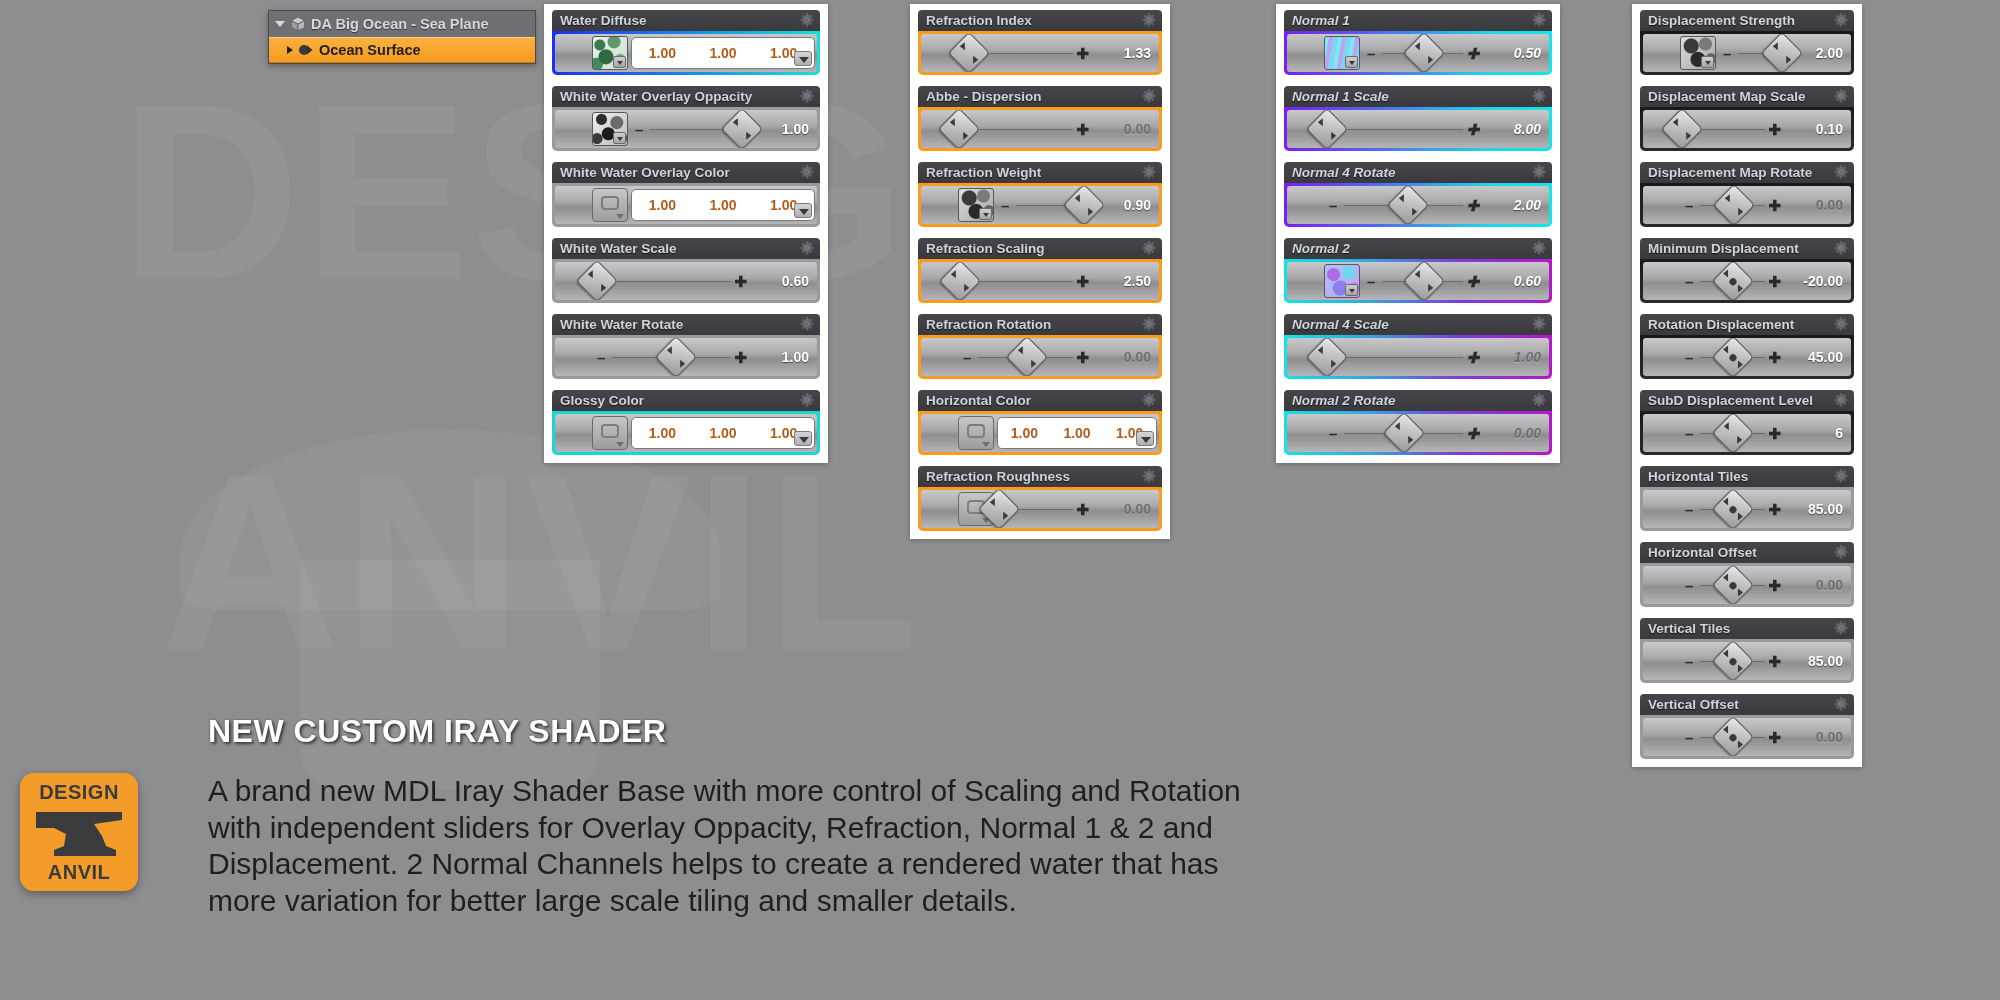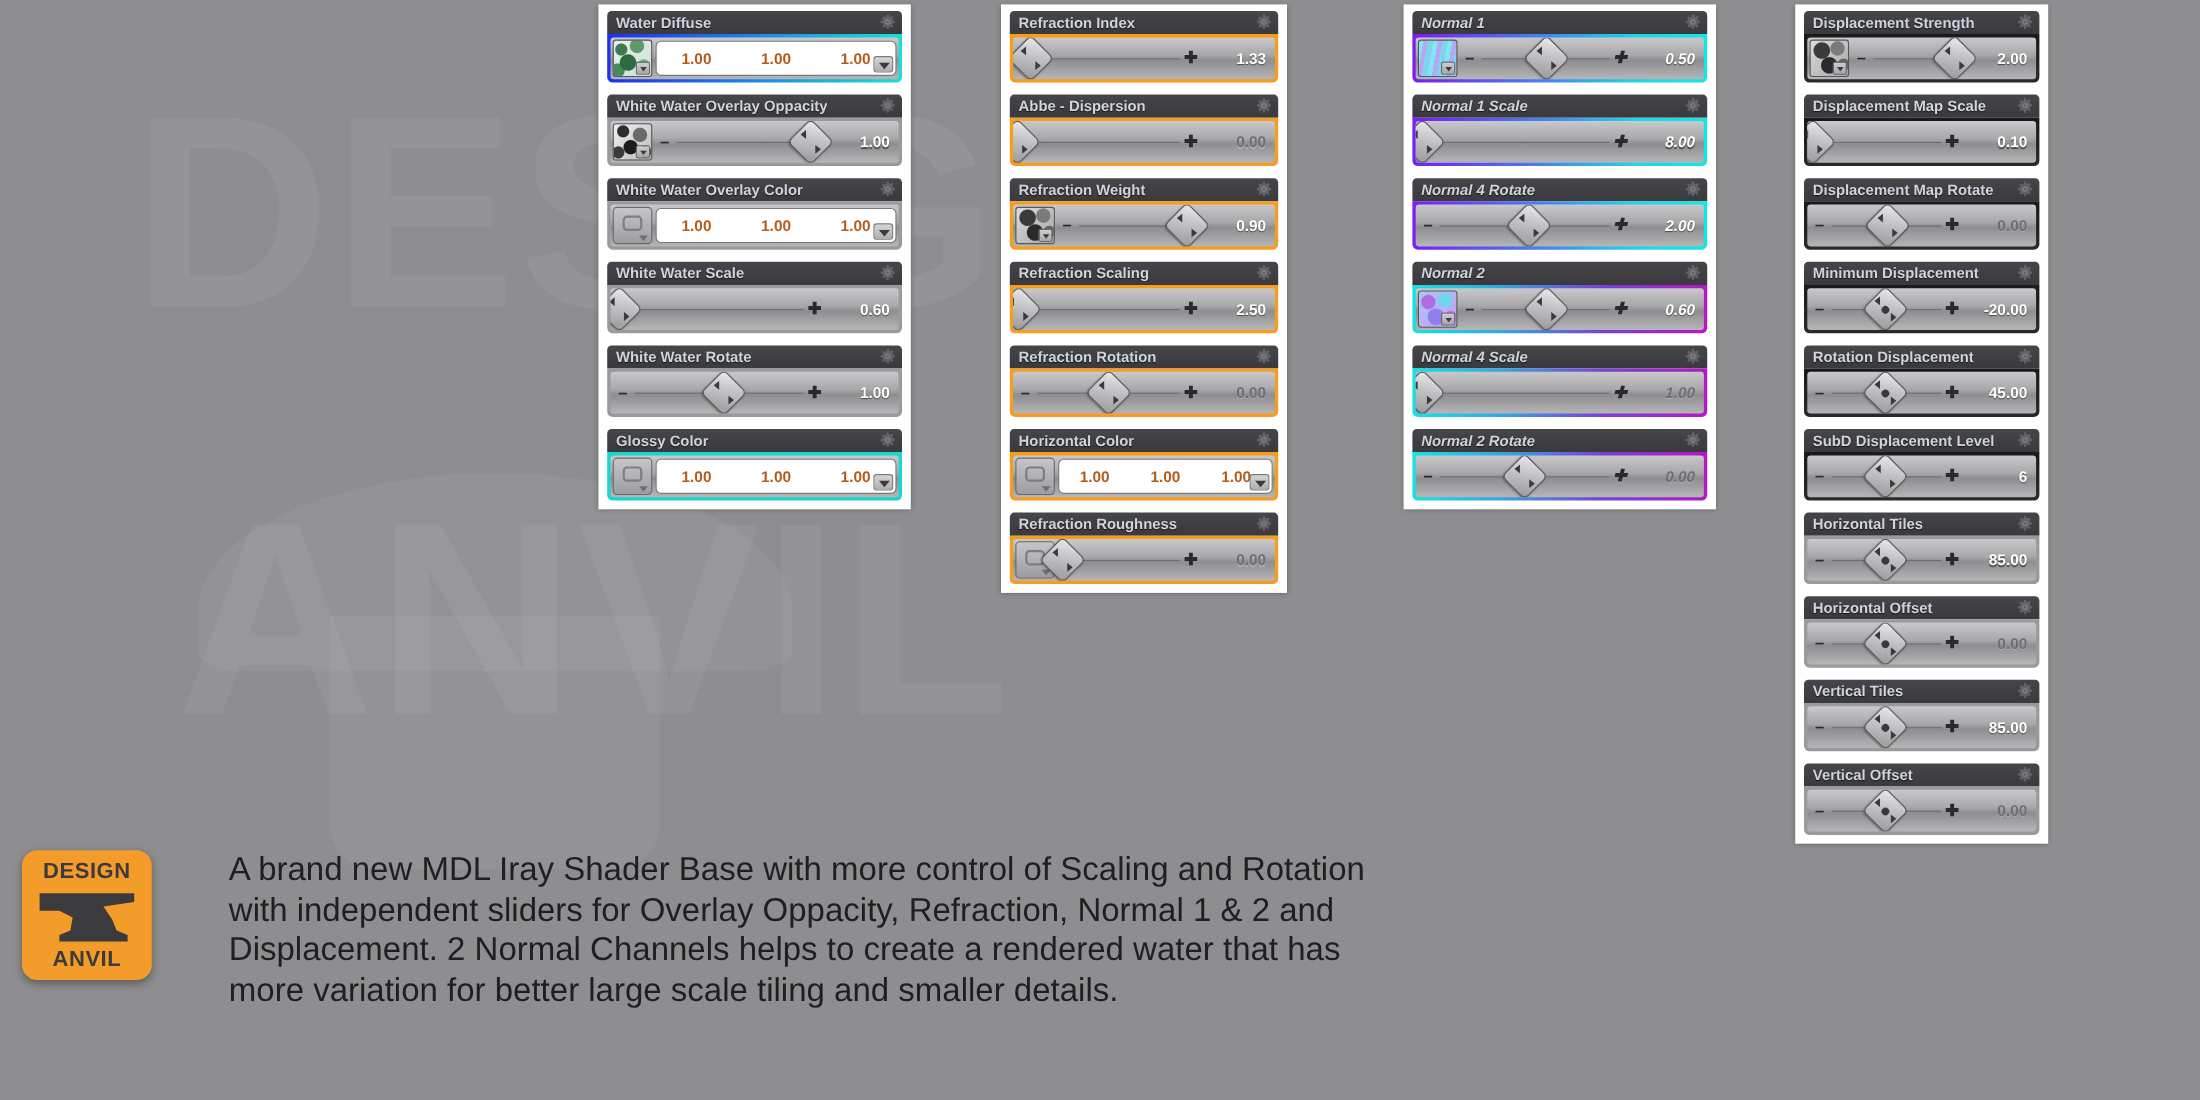--- a/index.html
+++ b/index.html
@@ -148,20 +148,21 @@
   .pbody.acc-blue   { background: linear-gradient(90deg,#1f2ff0 0%, #18e0d8 100%); }
   .pbody.acc-cyan   { background: #17d7d3; }
 
   .strip {
     position: relative;
     display: flex; align-items: center;
     height: 38px;
     border-radius: 3px;
     background: linear-gradient(#c9c9cb 0%, #a8a8aa 42%, #8e8e90 55%, #b6b6b8 100%);
     overflow: hidden;
+    padding-left: 35px;
   }
 
   
   .thumb {
     position: relative;
     width: 36px; height: 34px;
     margin: 2px 0 2px 2px;
     flex: 0 0 auto;
     border: 1px solid #58585a;
     border-radius: 3px;
@@ -399,20 +400,39 @@
 </head>
 <body>
 
 <div id="root">
 
   <div class="wm-shape"></div>
   <div class="wm-shape2"></div>
   <div class="wm wm-design">DESIGN</div>
   <div class="wm wm-anvil">ANVIL</div>
 
+  <div class="tree">
+    <div class="tree-row">
+      <span class="tri down"></span>
+      <svg class="cube-ic" viewBox="0 0 16 16">
+        <path d="M8 1 L14.5 4.6 L8 8.2 L1.5 4.6 Z" fill="#c9cacd" stroke="#5a5a5c" stroke-width=".8"></path>
+        <path d="M1.5 4.6 L8 8.2 L8 15 L1.5 11.4 Z" fill="#9c9da0" stroke="#5a5a5c" stroke-width=".8"></path>
+        <path d="M14.5 4.6 L8 8.2 L8 15 L14.5 11.4 Z" fill="#b4b5b8" stroke="#5a5a5c" stroke-width=".8"></path>
+      </svg>
+      <span>DA Big Ocean - Sea Plane</span>
+    </div>
+    <div class="tree-row sel child">
+      <span class="tri"></span>
+      <svg class="mat-ic" viewBox="0 0 16 16">
+        <circle cx="6" cy="8" r="5" fill="#3a3a3c"></circle>
+        <path d="M9 3.4 L14.5 8 L9 12.6 Z" fill="#2e2e30"></path>
+      </svg>
+      <span>Ocean Surface</span>
+    </div>
+  </div>
 
   <div id="cols">
       <div class="col" style="left: 544px; top: 4px; width: 284px;">
         <div class="col-inner">
           <div class="prop">
             <div class="ph">
               <span class="ph-title">Water Diffuse</span>
               <svg class="gear" viewBox="0 0 16 16">
                 <path fill="#cfd5dd" d="M8 5.2A2.8 2.8 0 1 0 8 10.8 2.8 2.8 0 0 0 8 5.2zm0 4.2a1.4 1.4 0 1 1 0-2.8 1.4 1.4 0 0 1 0 2.8z"></path>
                 <path fill="#cfd5dd" d="M7 0h2l.3 2.1 1.5.6L12.5 1.5l1.4 1.4-1.2 1.7.6 1.5L15.4 7v2l-2.1.3-.6 1.5 1.2 1.7-1.4 1.4-1.7-1.2-1.5.6L9 15.4H7l-.3-2.1-1.5-.6-1.7 1.2-1.4-1.4 1.2-1.7-.6-1.5L.6 9V7l2.1-.3.6-1.5L2.1 3.5 3.5 2.1l1.7 1.2 1.5-.6z" opacity=".55"></path>
@@ -1053,15 +1073,16 @@
       </div>
     </div>
 
   <div class="logo">
     <div class="ltop">DESIGN</div>
     <svg class="anvil" viewBox="0 0 94 52">
       <path d="M4 6 L90 6 L90 14 L62 18 L70 30 L74 40 L84 44 L84 50 L22 50 L22 44 L32 40 L34 28 L22 22 L4 22 Z" fill="#3b3b3d"></path>
     </svg>
     <div class="lbot">ANVIL</div>
   </div>
+  <div class="headline">NEW CUSTOM IRAY SHADER</div>
   <div class="bodytext">A brand new MDL Iray Shader Base with more control of Scaling and Rotation with independent sliders for Overlay Oppacity, Refraction, Normal 1 &amp; 2 and Displacement. 2 Normal Channels helps to create a rendered water that has more variation for better large scale tiling and smaller details.</div>
 
 </div>
 
 </body></html>

